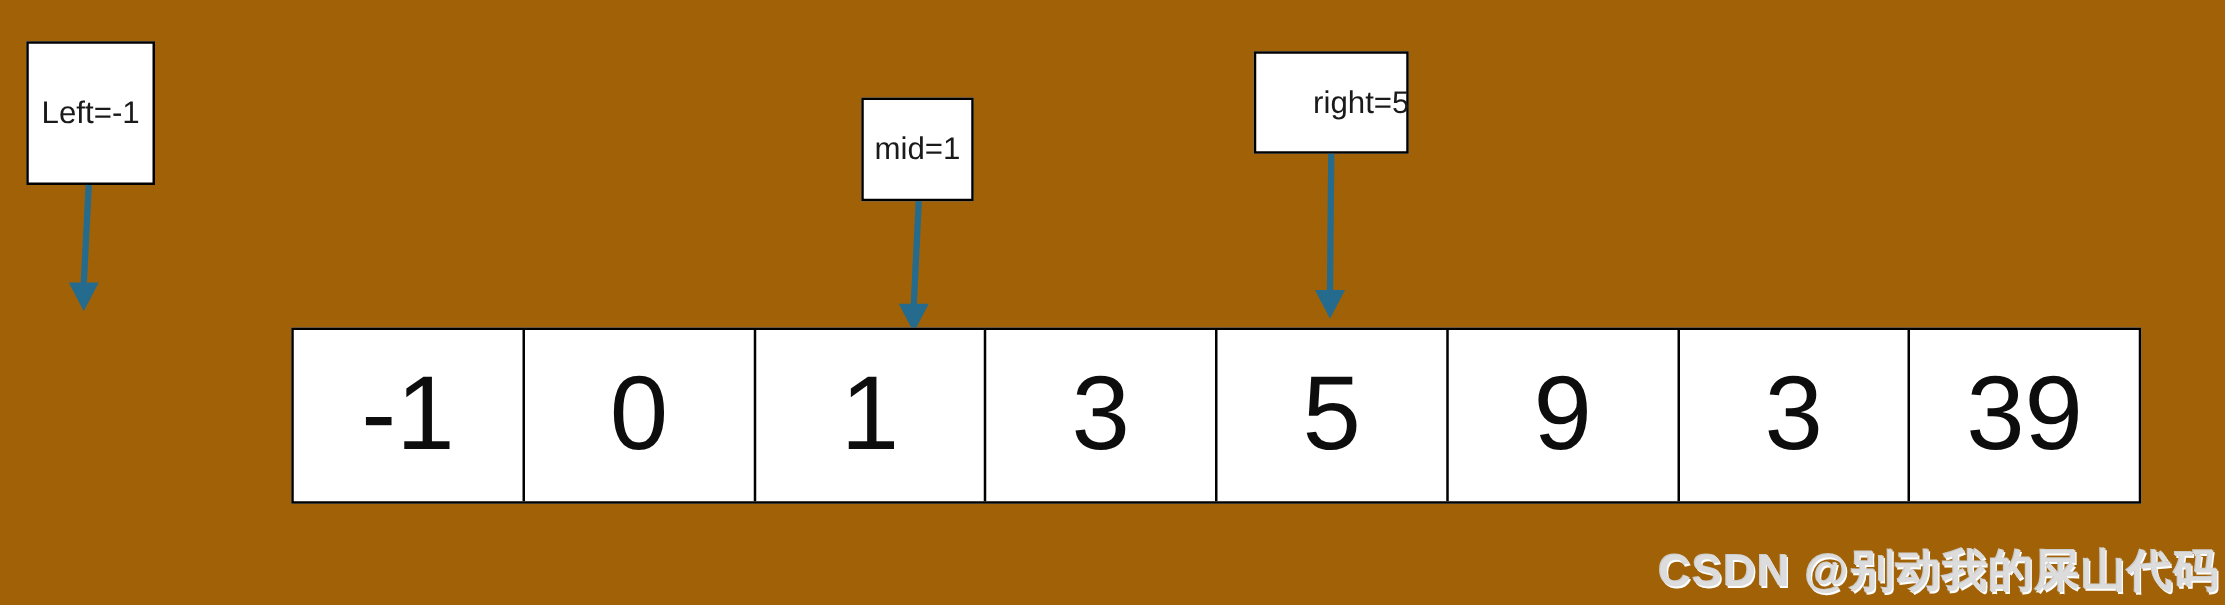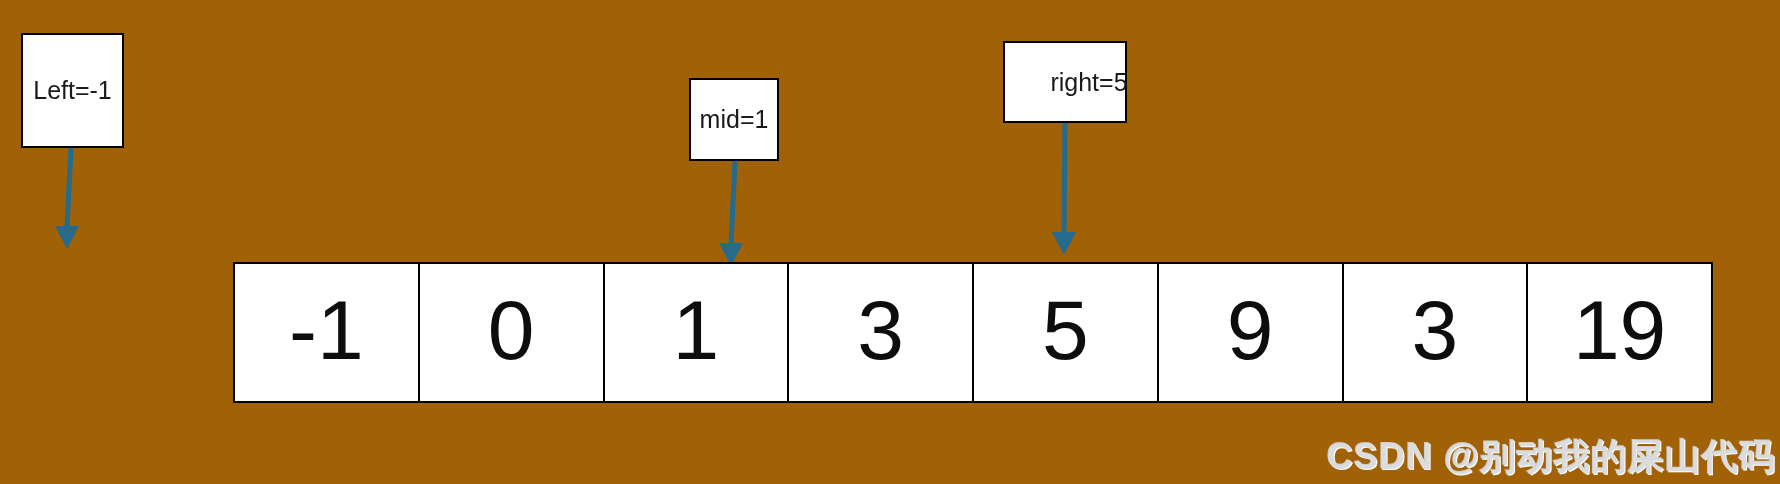--- a/index.html
+++ b/index.html
@@ -107,18 +107,18 @@
   </svg>
 
   <div class="array-row">
     <div class="array-cell">-1</div>
     <div class="array-cell">0</div>
     <div class="array-cell">1</div>
     <div class="array-cell">3</div>
     <div class="array-cell">5</div>
     <div class="array-cell">9</div>
     <div class="array-cell">3</div>
-    <div class="array-cell">19</div>
+    <div class="array-cell">39</div>
   </div>
 
   <div class="watermark">CSDN @别动我的屎山代码</div>
 
 </div>
 
 </body></html>

